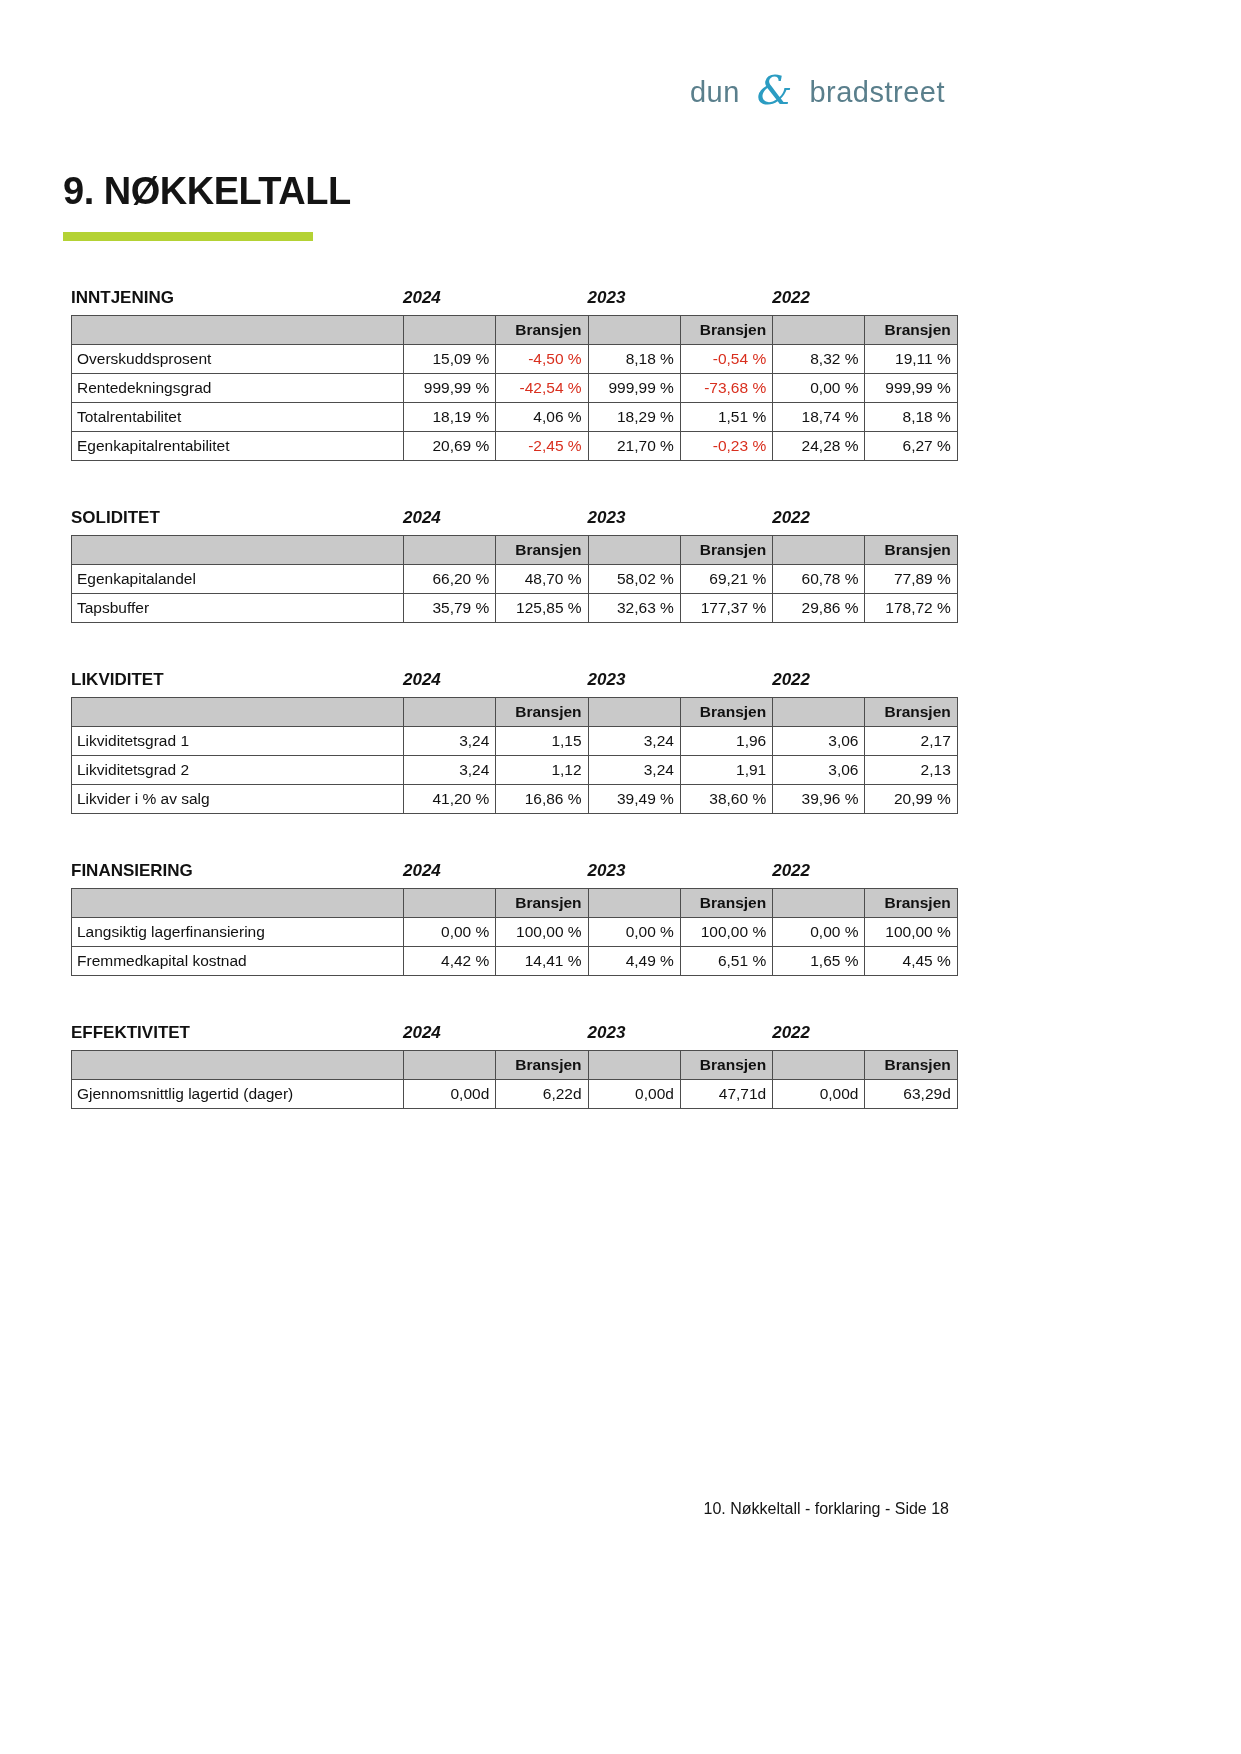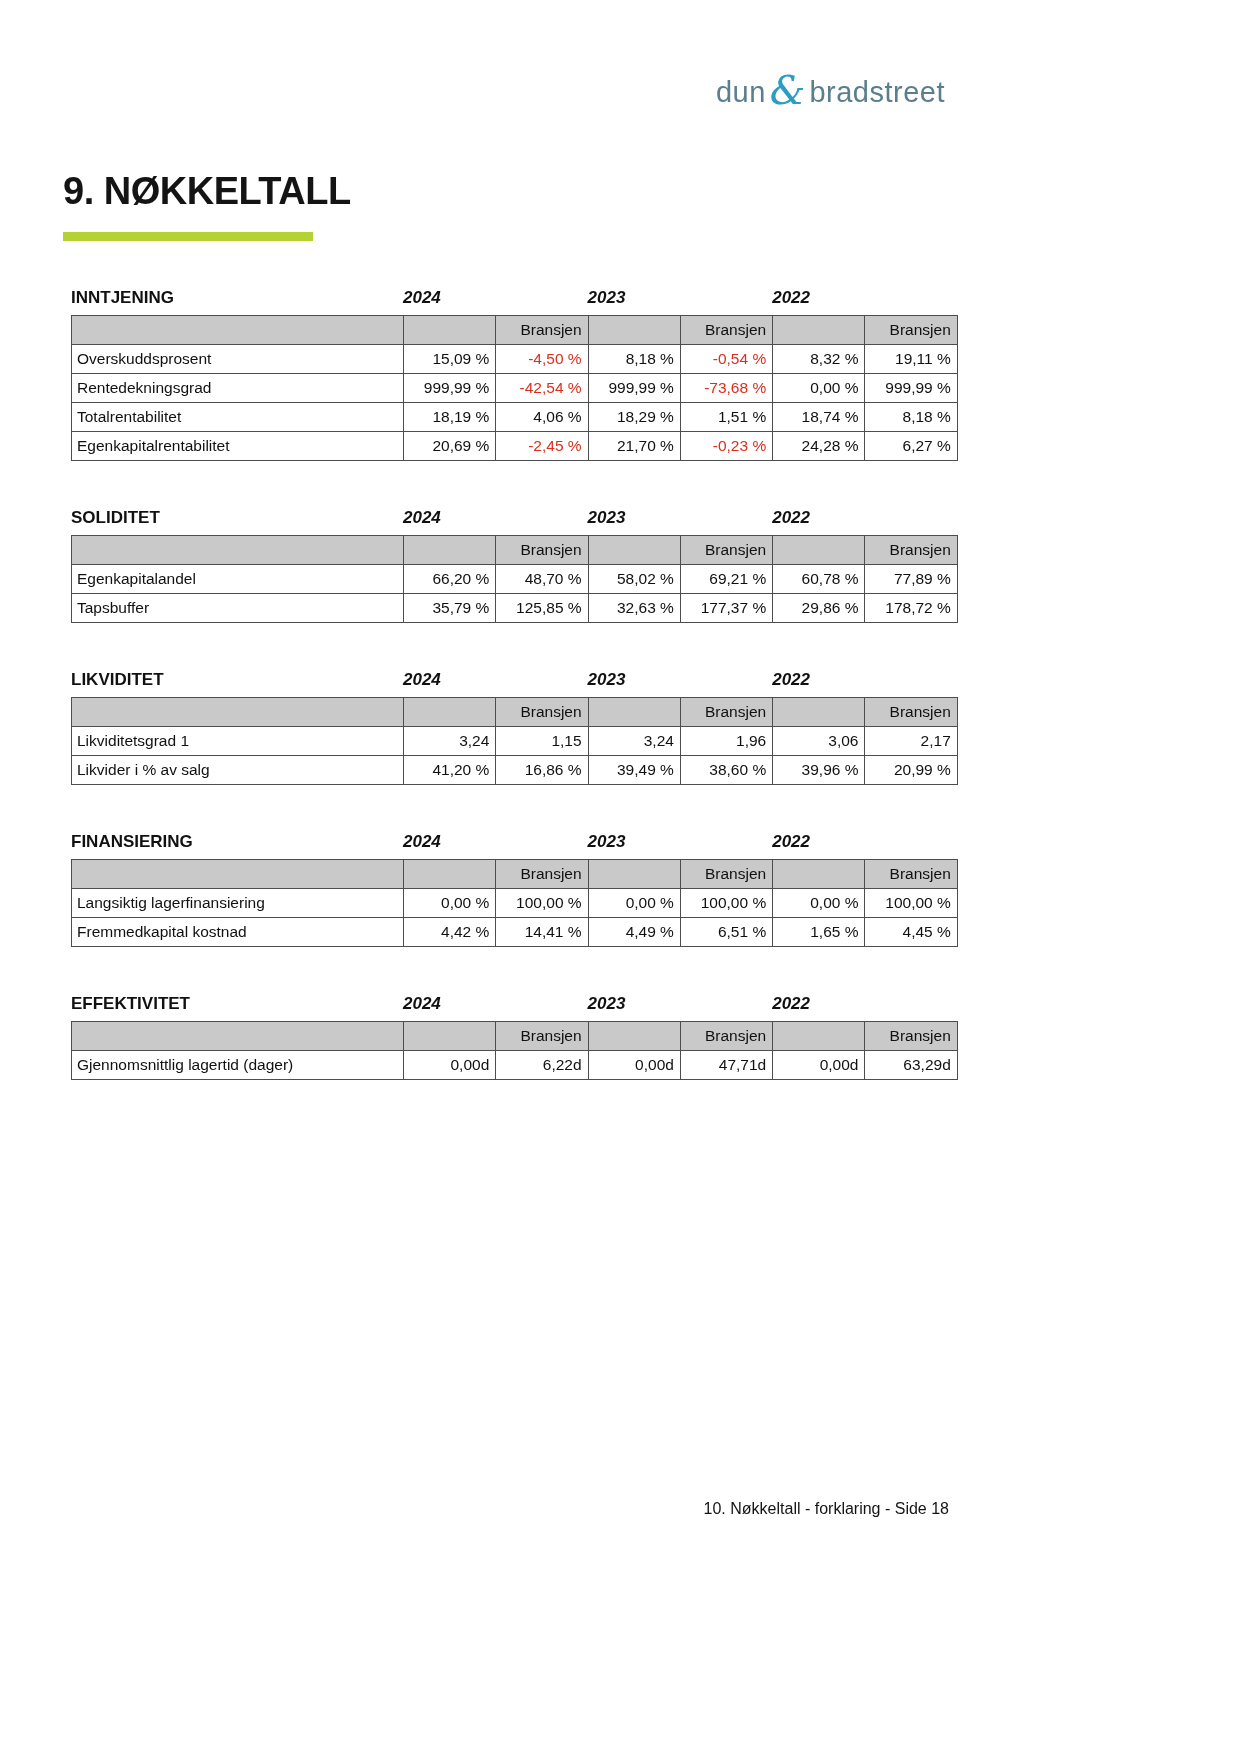--- a/index.html
+++ b/index.html
@@ -9,21 +9,21 @@
     font-family: "Liberation Sans", sans-serif;
     color: #111111;
     position: relative;
     overflow: hidden;
   }
   .page { position: absolute; inset: 0; background: #ffffff; }
 
   
   .logo {
     position: absolute; top: 70px; right: 296px;
-    display: flex; align-items: center; gap: 3px;
+    display: flex; align-items: center; gap: 16px;
     user-select: none;
   }
   .logo-word {
     font-size: 29px; color: var(--logo-text, #5a7f8c);
     letter-spacing: 0.5px; font-weight: 400;
   }
   .logo-amp {
     font-size: 40px; line-height: 1;
     color: var(--logo-amp, #2b9cc2);
     font-family: "DejaVu Serif", serif;
@@ -65,21 +65,21 @@
   td {
     border: 1px solid #4d4d4d;
     height: 29px;
     padding: 2px 6px;
     white-space: nowrap;
     overflow: hidden;
     vertical-align: middle;
   }
   .header-row td {
     background: var(--header-bg, #c9c9c9);
-    font-weight: normal;
+    font-weight: bold;
   }
   .label-cell { text-align: left; padding-left: 5px; }
   .value-cell { text-align: right; }
   .neg { color: var(--neg, #d92f1e); }
 
   
   .footer {
     position: absolute; top: 1500px; right: 292px;
     font-size: 16px; color: #141414; margin-left: 32px;
   }
@@ -243,20 +243,29 @@
             <tr class="data-row">
               <td class="label-cell">Likviditetsgrad 1</td>
               <td class="value-cell">3,24</td>
               <td class="value-cell">1,15</td>
               <td class="value-cell">3,24</td>
               <td class="value-cell">1,96</td>
               <td class="value-cell">3,06</td>
               <td class="value-cell">2,17</td>
             </tr>
             <tr class="data-row">
+              <td class="label-cell">Likviditetsgrad 2</td>
+              <td class="value-cell">3,24</td>
+              <td class="value-cell">1,12</td>
+              <td class="value-cell">3,24</td>
+              <td class="value-cell">1,91</td>
+              <td class="value-cell">3,06</td>
+              <td class="value-cell">2,13</td>
+            </tr>
+            <tr class="data-row">
               <td class="label-cell">Likvider i % av salg</td>
               <td class="value-cell">41,20 %</td>
               <td class="value-cell">16,86 %</td>
               <td class="value-cell">39,49 %</td>
               <td class="value-cell">38,60 %</td>
               <td class="value-cell">39,96 %</td>
               <td class="value-cell">20,99 %</td>
             </tr>
           </tbody>
         </table>

